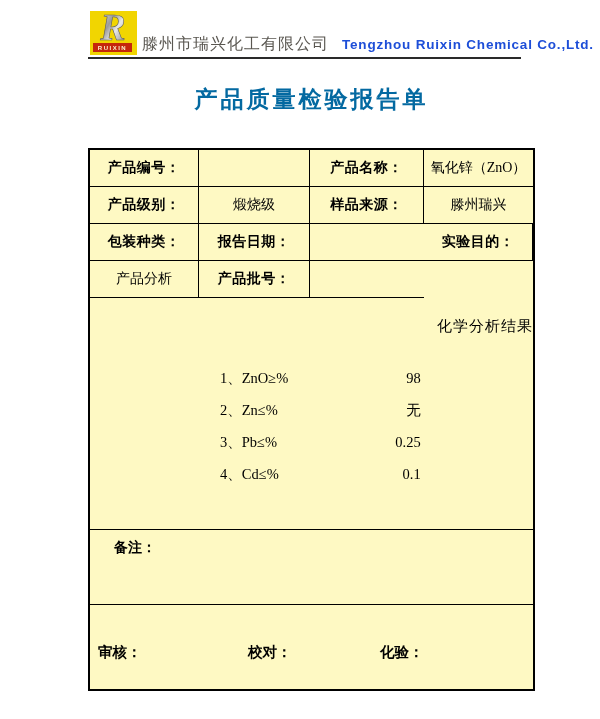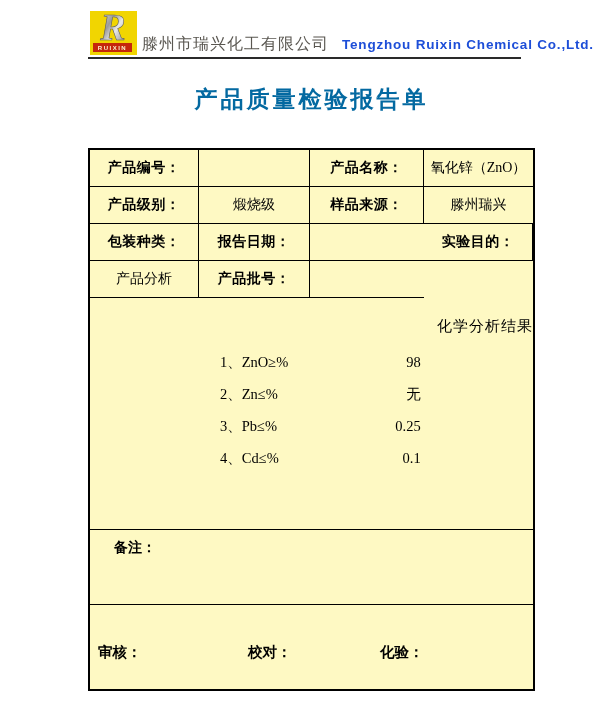--- a/index.html
+++ b/index.html
@@ -103,21 +103,21 @@
     position: relative;
     height: 232px;
     border-bottom: 1px solid #000;
   }
   .analysis-heading {
     padding-top: 19px;
     text-align: right;
     font-size: 15px;
     letter-spacing: 1px;
   }
-  .analysis-items { position: absolute; left: 0; top: 48px; width: 100%; }
+  .analysis-items { position: absolute; left: 0; top: 64px; width: 100%; }
   .analysis-item {
     padding-left: 130px;
     height: 32px;
     line-height: 32px;
     font-size: 14.5px;
     white-space: nowrap;
   }
   .item-name  { display: inline-block; width: 120px; text-align: left; }
   .item-value { display: inline-block; width: 77px;  text-align: right; }
 

